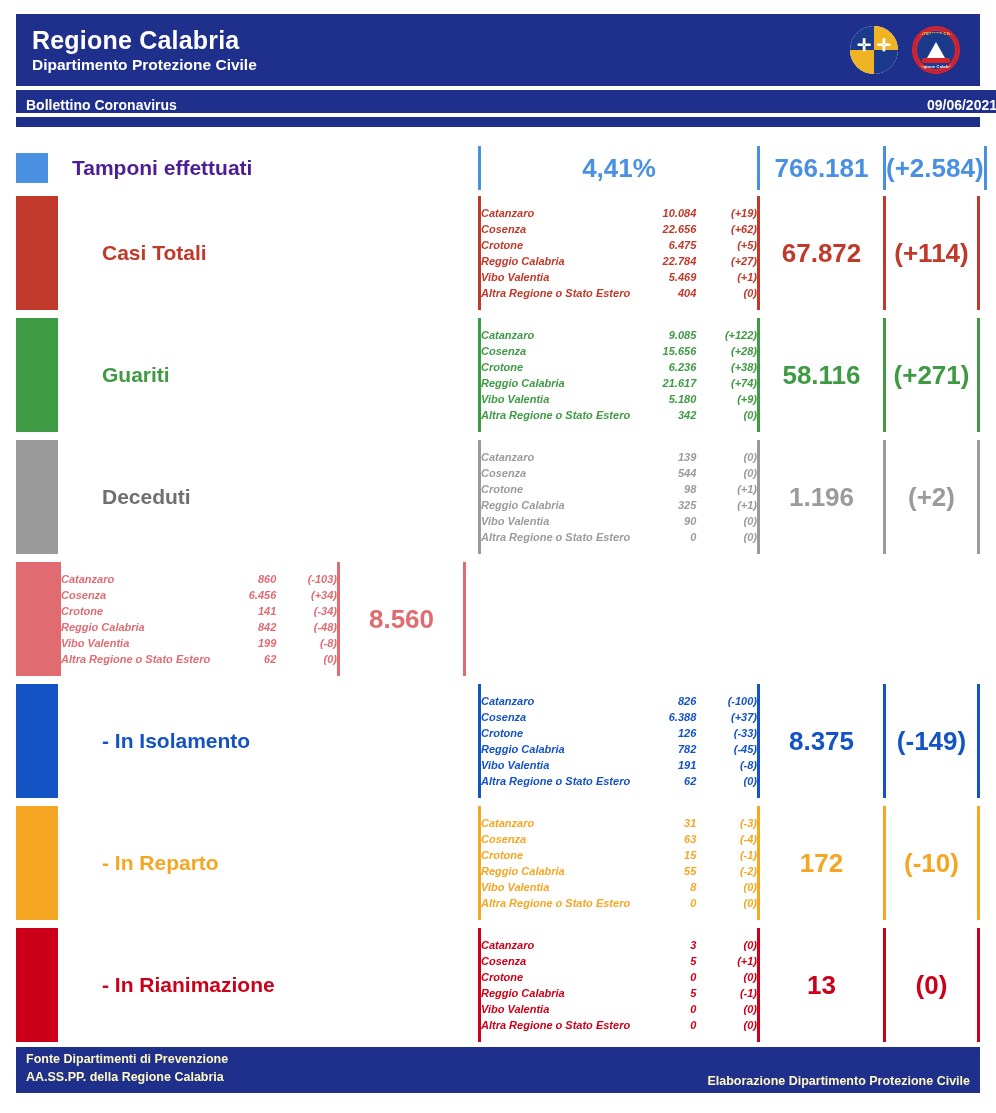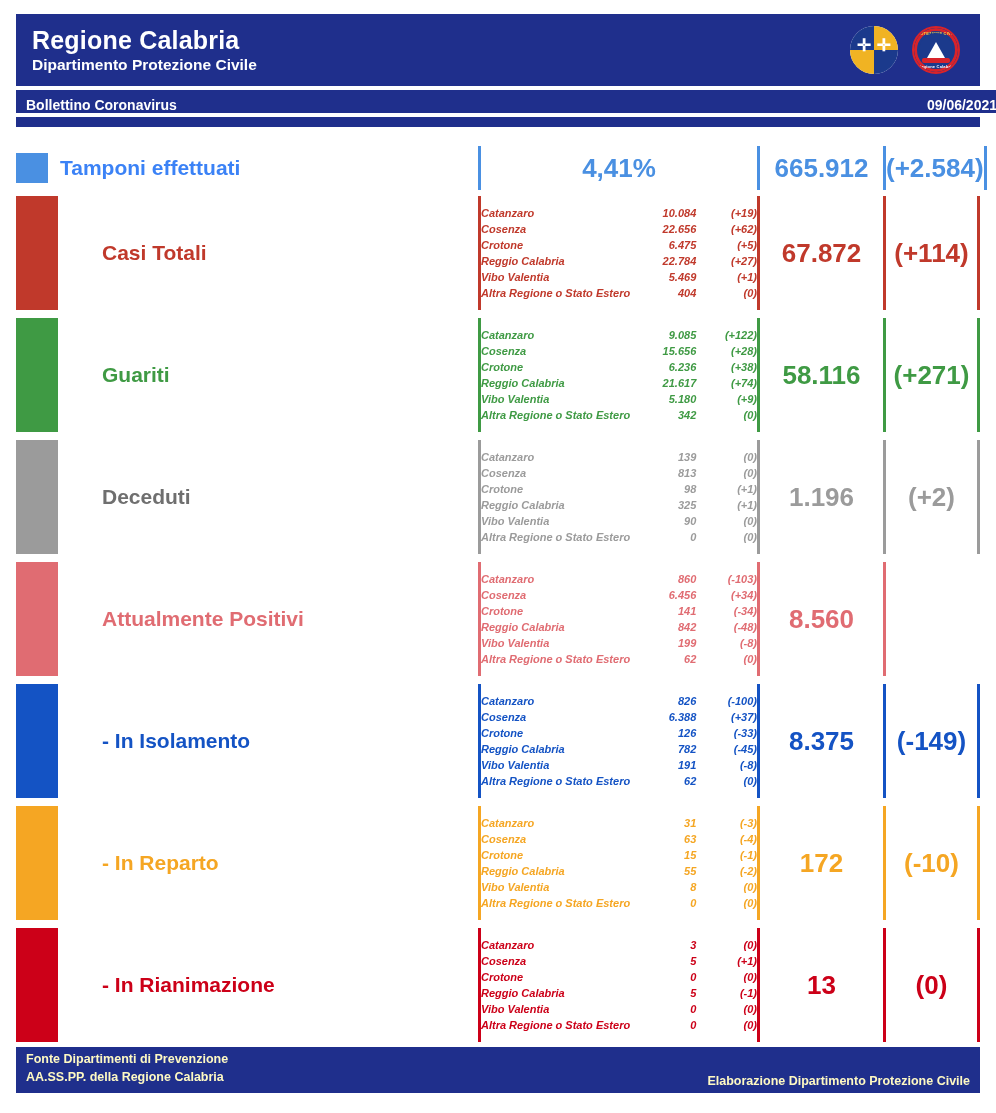--- a/index.html
+++ b/index.html
@@ -246,23 +246,23 @@
 
   <div class="subbar">
     <span>Bollettino Coronavirus</span>
     <span>09/06/2021</span>
   </div>
   <div class="thinbar"></div>
 
 
   <div class="row row-tamponi" style="top:146px;height:44px;color:#4a90e2">
     <div class="swatch" style="background:#4a90e2;height:30px;align-self:center;width:32px;flex:0 0 32px"></div>
-    <div class="row-label" style="color:#3b82f6;flex:0 0 430px;padding-left:12px">Tamponi effettuati</div>
+    <div class="row-label" style="color:#4c1d95;flex:0 0 430px;padding-left:24px">Tamponi effettuati</div>
     <div class="perc-cell">4,41%</div>
-    <div class="total-cell">665.912</div>
+    <div class="total-cell">766.181</div>
     <div class="var-cell">(+2.584)</div>
   </div>
 
   <div class="row" style="top:196px;height:114px;color:#c0392b">
     <div class="swatch" style="background:#c0392b"></div>
     <div class="row-label">Casi Totali</div>
     <div class="breakdown">
       <table>
         <tbody>
             <tr>
@@ -351,21 +351,21 @@
     <div class="breakdown">
       <table>
         <tbody>
             <tr>
               <td class="bd-prov">Catanzaro</td>
               <td class="bd-val">139</td>
               <td class="bd-var">(0)</td>
             </tr>
         <tr>
               <td class="bd-prov">Cosenza</td>
-              <td class="bd-val">813</td>
+              <td class="bd-val">544</td>
               <td class="bd-var">(0)</td>
             </tr>
         <tr>
               <td class="bd-prov">Crotone</td>
               <td class="bd-val">98</td>
               <td class="bd-var">(+1)</td>
             </tr>
         <tr>
               <td class="bd-prov">Reggio Calabria</td>
               <td class="bd-val">325</td>
@@ -383,21 +383,20 @@
             </tr>
       </tbody>
         </table>
     </div>
     <div class="total-cell">1.196</div>
     <div class="var-cell">(+2)</div>
   </div>
 
   <div class="row" style="top:562px;height:114px;color:#e06c72">
     <div class="swatch" style="background:#e06c72"></div>
-    <div class="row-label">Attualmente Positivi</div>
     <div class="breakdown">
       <table>
         <tbody>
             <tr>
               <td class="bd-prov">Catanzaro</td>
               <td class="bd-val">860</td>
               <td class="bd-var">(-103)</td>
             </tr>
         <tr>
               <td class="bd-prov">Cosenza</td>

